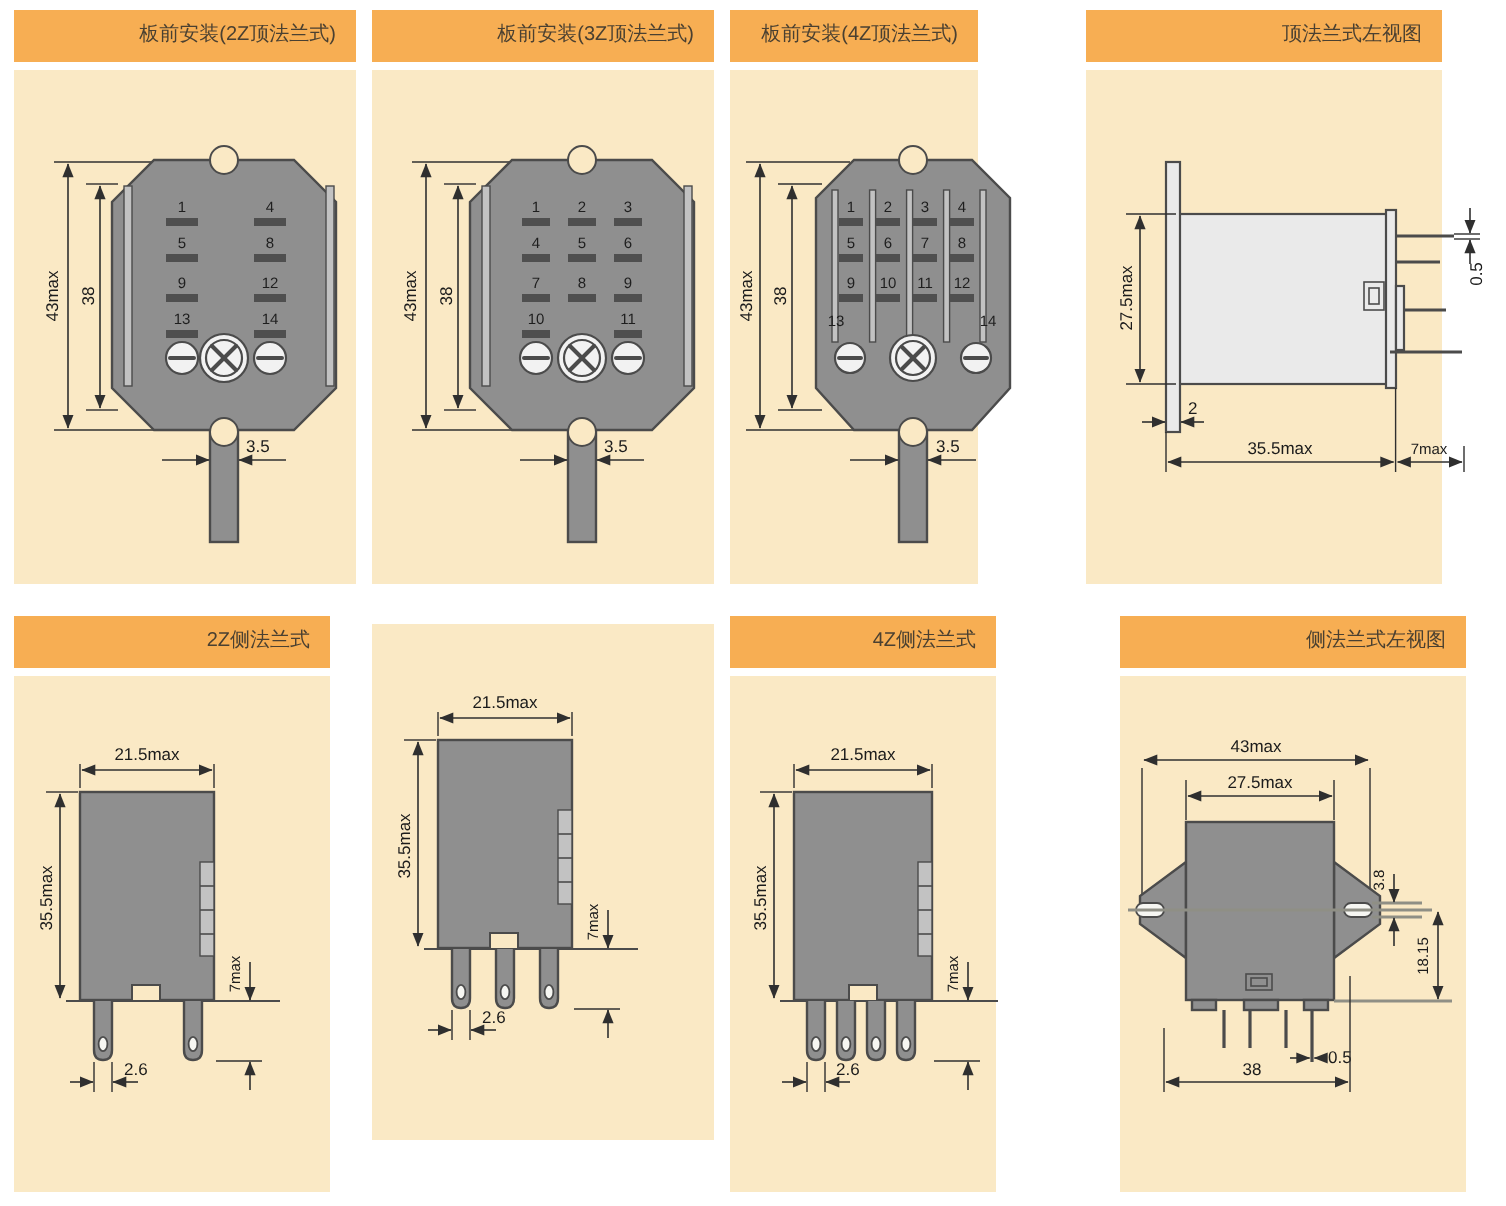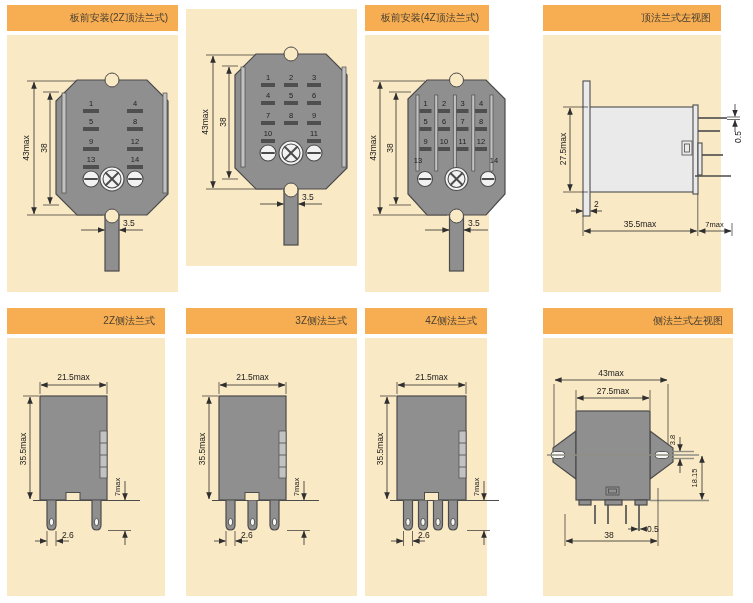--- a/index.html
+++ b/index.html
@@ -93,20 +93,21 @@
   <g>
     <line class="dl" x1="74" y1="195" x2="97.5" y2="195" marker-end="url(#mA)"></line>
     <line class="dl" x1="112.5" y1="195" x2="136" y2="195" marker-start="url(#mA)"></line>
     <text class="d" x="116" y="191">3.5</text>
   </g>
  </svg>
  </div>
 </section>
 
 <section class="panel" style="left:186px;top:5px;width:171px">
+ <div class="bar">板前安装(3Z顶法兰式)</div>
  <div class="pbody">
  <svg width="171" height="257" viewBox="0 0 171 257">
   <g>
     <line class="ext" x1="20" y1="46" x2="72" y2="46"></line>
           <line class="ext" x1="20" y1="180" x2="96" y2="180"></line>
     <line class="dl" x1="27" y1="47" x2="27" y2="179" marker-start="url(#mA)" marker-end="url(#mA)"></line>
     <text class="d mid" transform="translate(22,113) rotate(-90)">43max</text>
   </g>
   <g>
     <line class="ext" x1="36" y1="57" x2="52" y2="57"></line>
@@ -319,21 +320,20 @@
           <line class="ext" x1="49" y1="193" x2="49" y2="208"></line>
     <line class="dl" x1="28" y1="203" x2="39.5" y2="203" marker-end="url(#mA)"></line>
     <line class="dl" x1="49.5" y1="203" x2="62" y2="203" marker-start="url(#mA)"></line>
     <text class="d" x="55" y="199.5">2.6</text>
   </g>
  </svg>
  </div>
 </section>
 
 <section class="panel" style="left:186px;top:308px;width:171px">
- <div class="bar">3Z侧法兰式</div>
  <div class="pbody">
  <svg width="171" height="258" viewBox="0 0 171 258">
   <g>
     <line class="ext" x1="33" y1="44" x2="33" y2="56"></line>
           <line class="ext" x1="100" y1="44" x2="100" y2="56"></line>
     <line class="dl" x1="34" y1="47" x2="99" y2="47" marker-start="url(#mA)" marker-end="url(#mA)"></line>
     <text class="d mid" x="66.5" y="42">21.5max</text>
   </g>
   <g>
     <line class="ext" x1="16" y1="58" x2="32" y2="58"></line>
@@ -365,21 +365,21 @@
     <line class="ext" x1="40" y1="193" x2="40" y2="208"></line>
           <line class="ext" x1="49" y1="193" x2="49" y2="208"></line>
     <line class="dl" x1="28" y1="203" x2="39.5" y2="203" marker-end="url(#mA)"></line>
     <line class="dl" x1="49.5" y1="203" x2="62" y2="203" marker-start="url(#mA)"></line>
     <text class="d" x="55" y="199.5">2.6</text>
   </g>
  </svg>
  </div>
 </section>
 
-<section class="panel" style="left:365px;top:308px;width:122px">
+<section class="panel" style="left:365px;top:308px;width:133px">
  <div class="bar">4Z侧法兰式</div>
  <div class="pbody">
  <svg width="153" height="258" viewBox="0 0 153 258">
   <g>
     <line class="ext" x1="32" y1="44" x2="32" y2="56"></line>
           <line class="ext" x1="101" y1="44" x2="101" y2="56"></line>
     <line class="dl" x1="33" y1="47" x2="100" y2="47" marker-start="url(#mA)" marker-end="url(#mA)"></line>
     <text class="d mid" x="66.5" y="42">21.5max</text>
   </g>
   <g>
@@ -414,21 +414,21 @@
     <line class="ext" x1="38.5" y1="193" x2="38.5" y2="208"></line>
           <line class="ext" x1="47.5" y1="193" x2="47.5" y2="208"></line>
     <line class="dl" x1="26" y1="203" x2="38" y2="203" marker-end="url(#mA)"></line>
     <line class="dl" x1="48" y1="203" x2="60" y2="203" marker-start="url(#mA)"></line>
     <text class="d" x="53" y="199.5">2.6</text>
   </g>
  </svg>
  </div>
 </section>
 
-<section class="panel" style="left:543px;top:308px;width:190px">
+<section class="panel" style="left:560px;top:308px;width:173px">
  <div class="bar">侧法兰式左视图</div>
  <div class="pbody">
  <svg width="202" height="258" viewBox="0 0 202 258">
   <g>
     <line class="ext" x1="11" y1="46" x2="11" y2="118"></line>
           <line class="ext" x1="125" y1="46" x2="125" y2="118"></line>
     <line class="dl" x1="12" y1="42" x2="124" y2="42" marker-start="url(#mA)" marker-end="url(#mA)"></line>
     <text class="d mid" x="68" y="38">43max</text>
   </g>
   <g>

